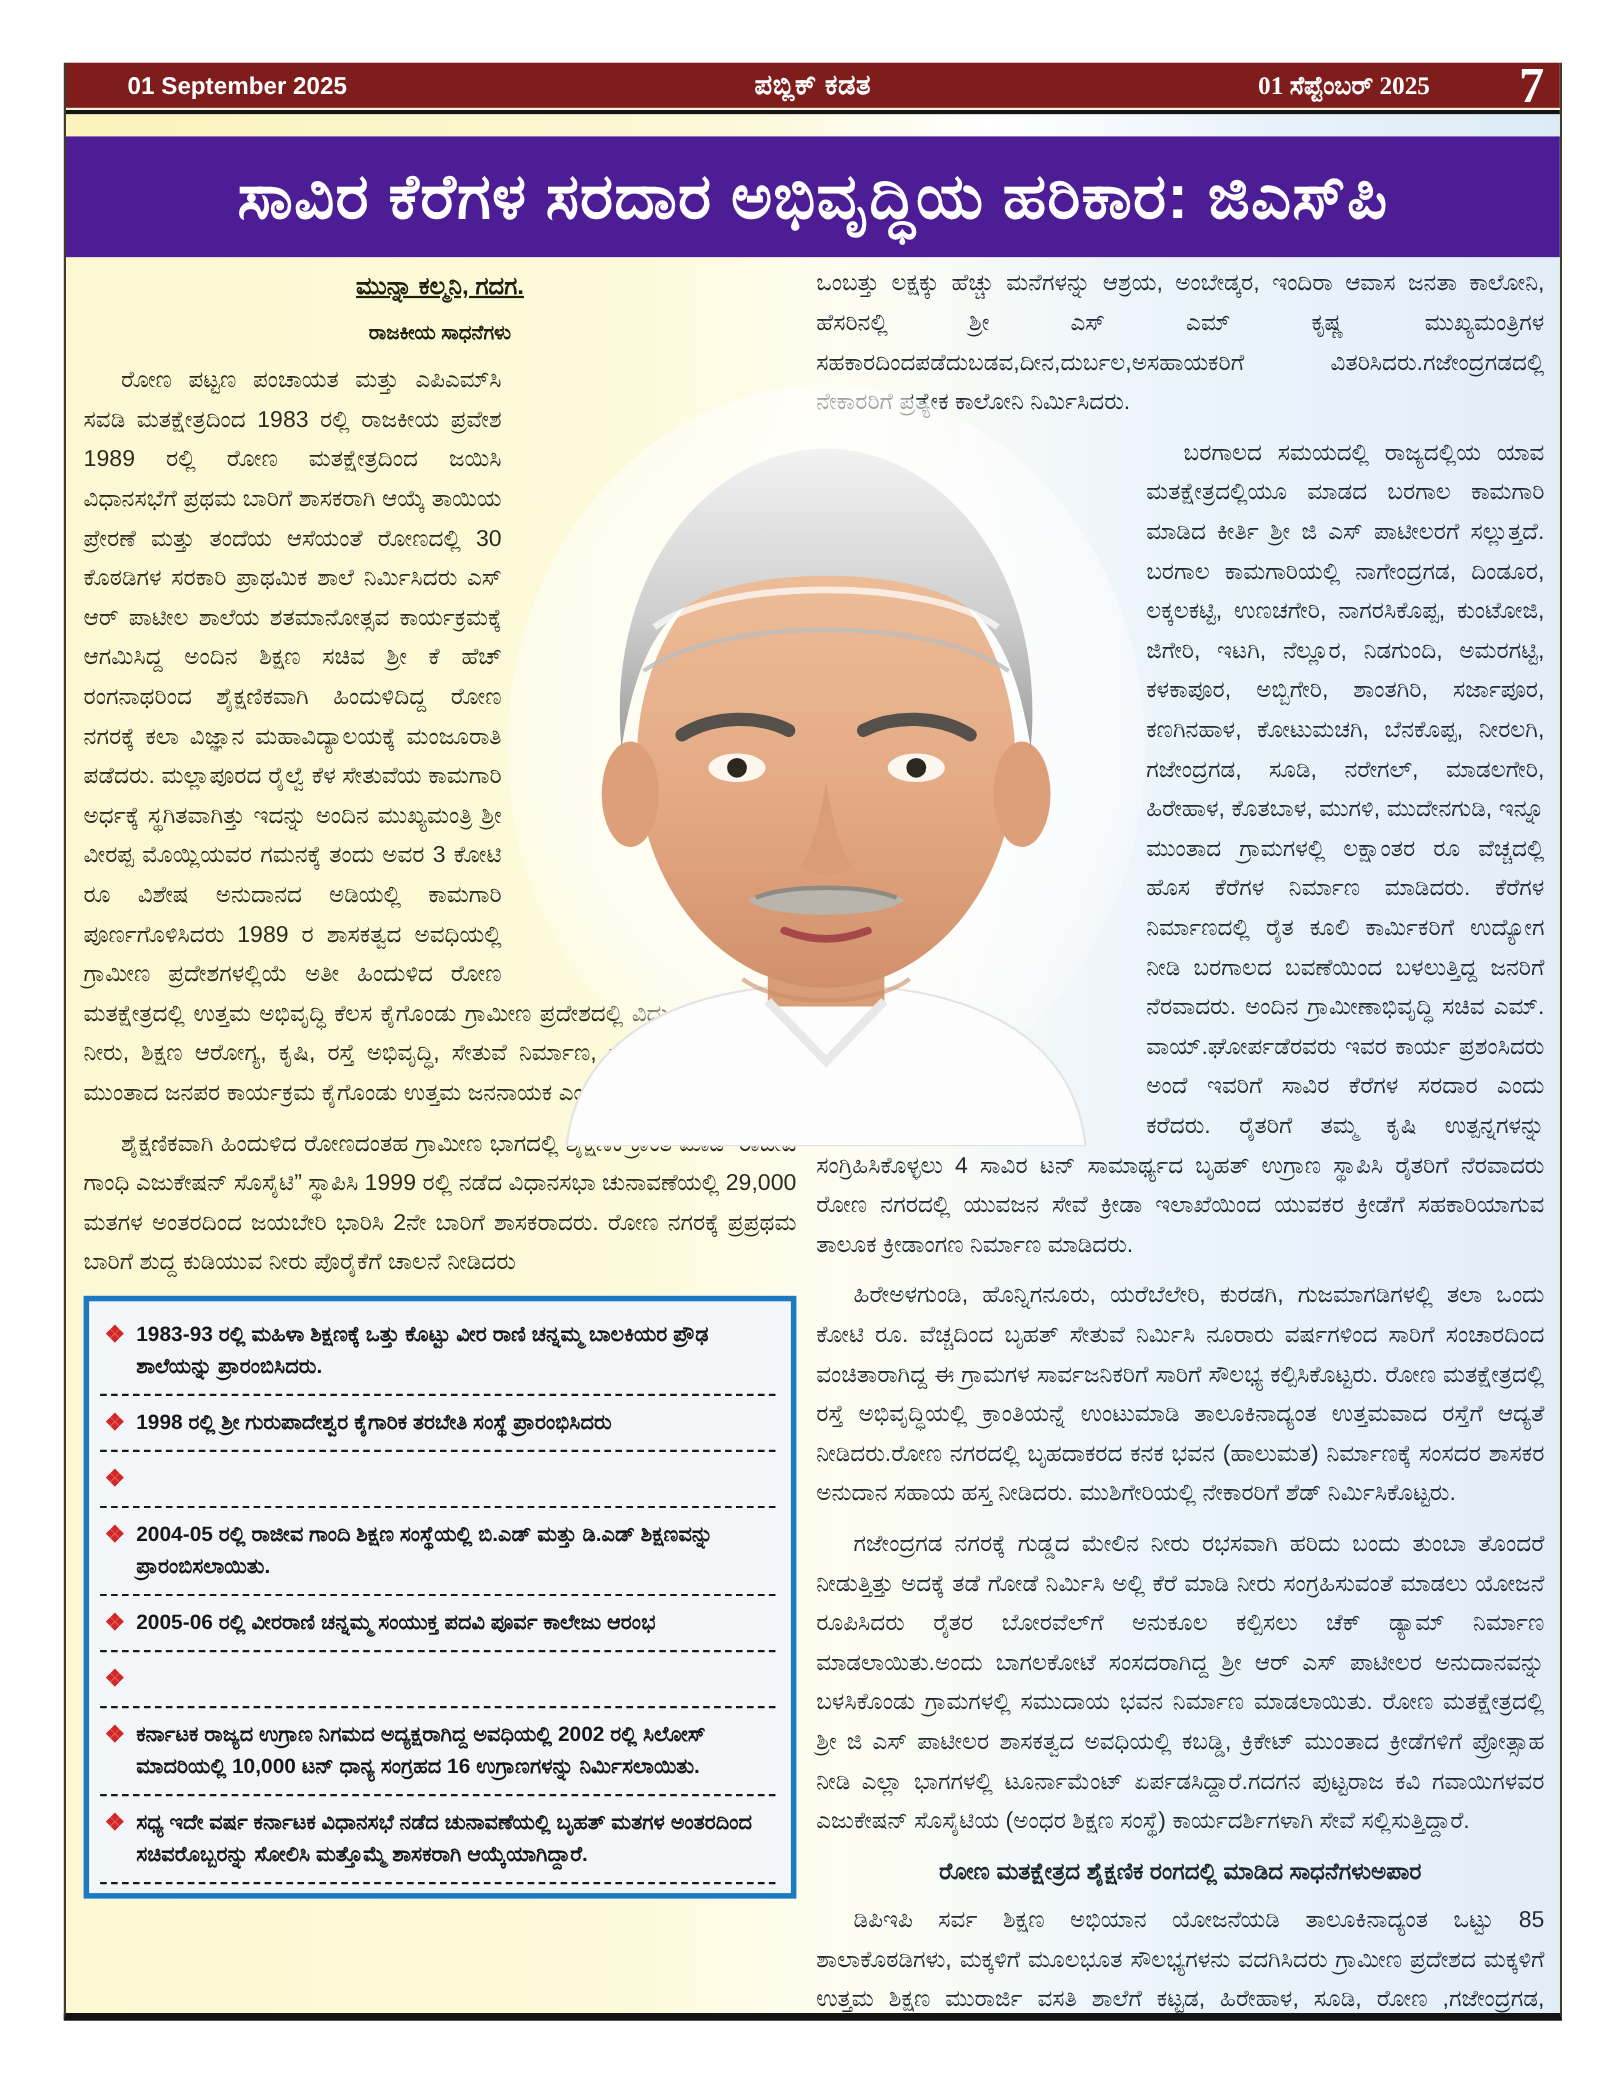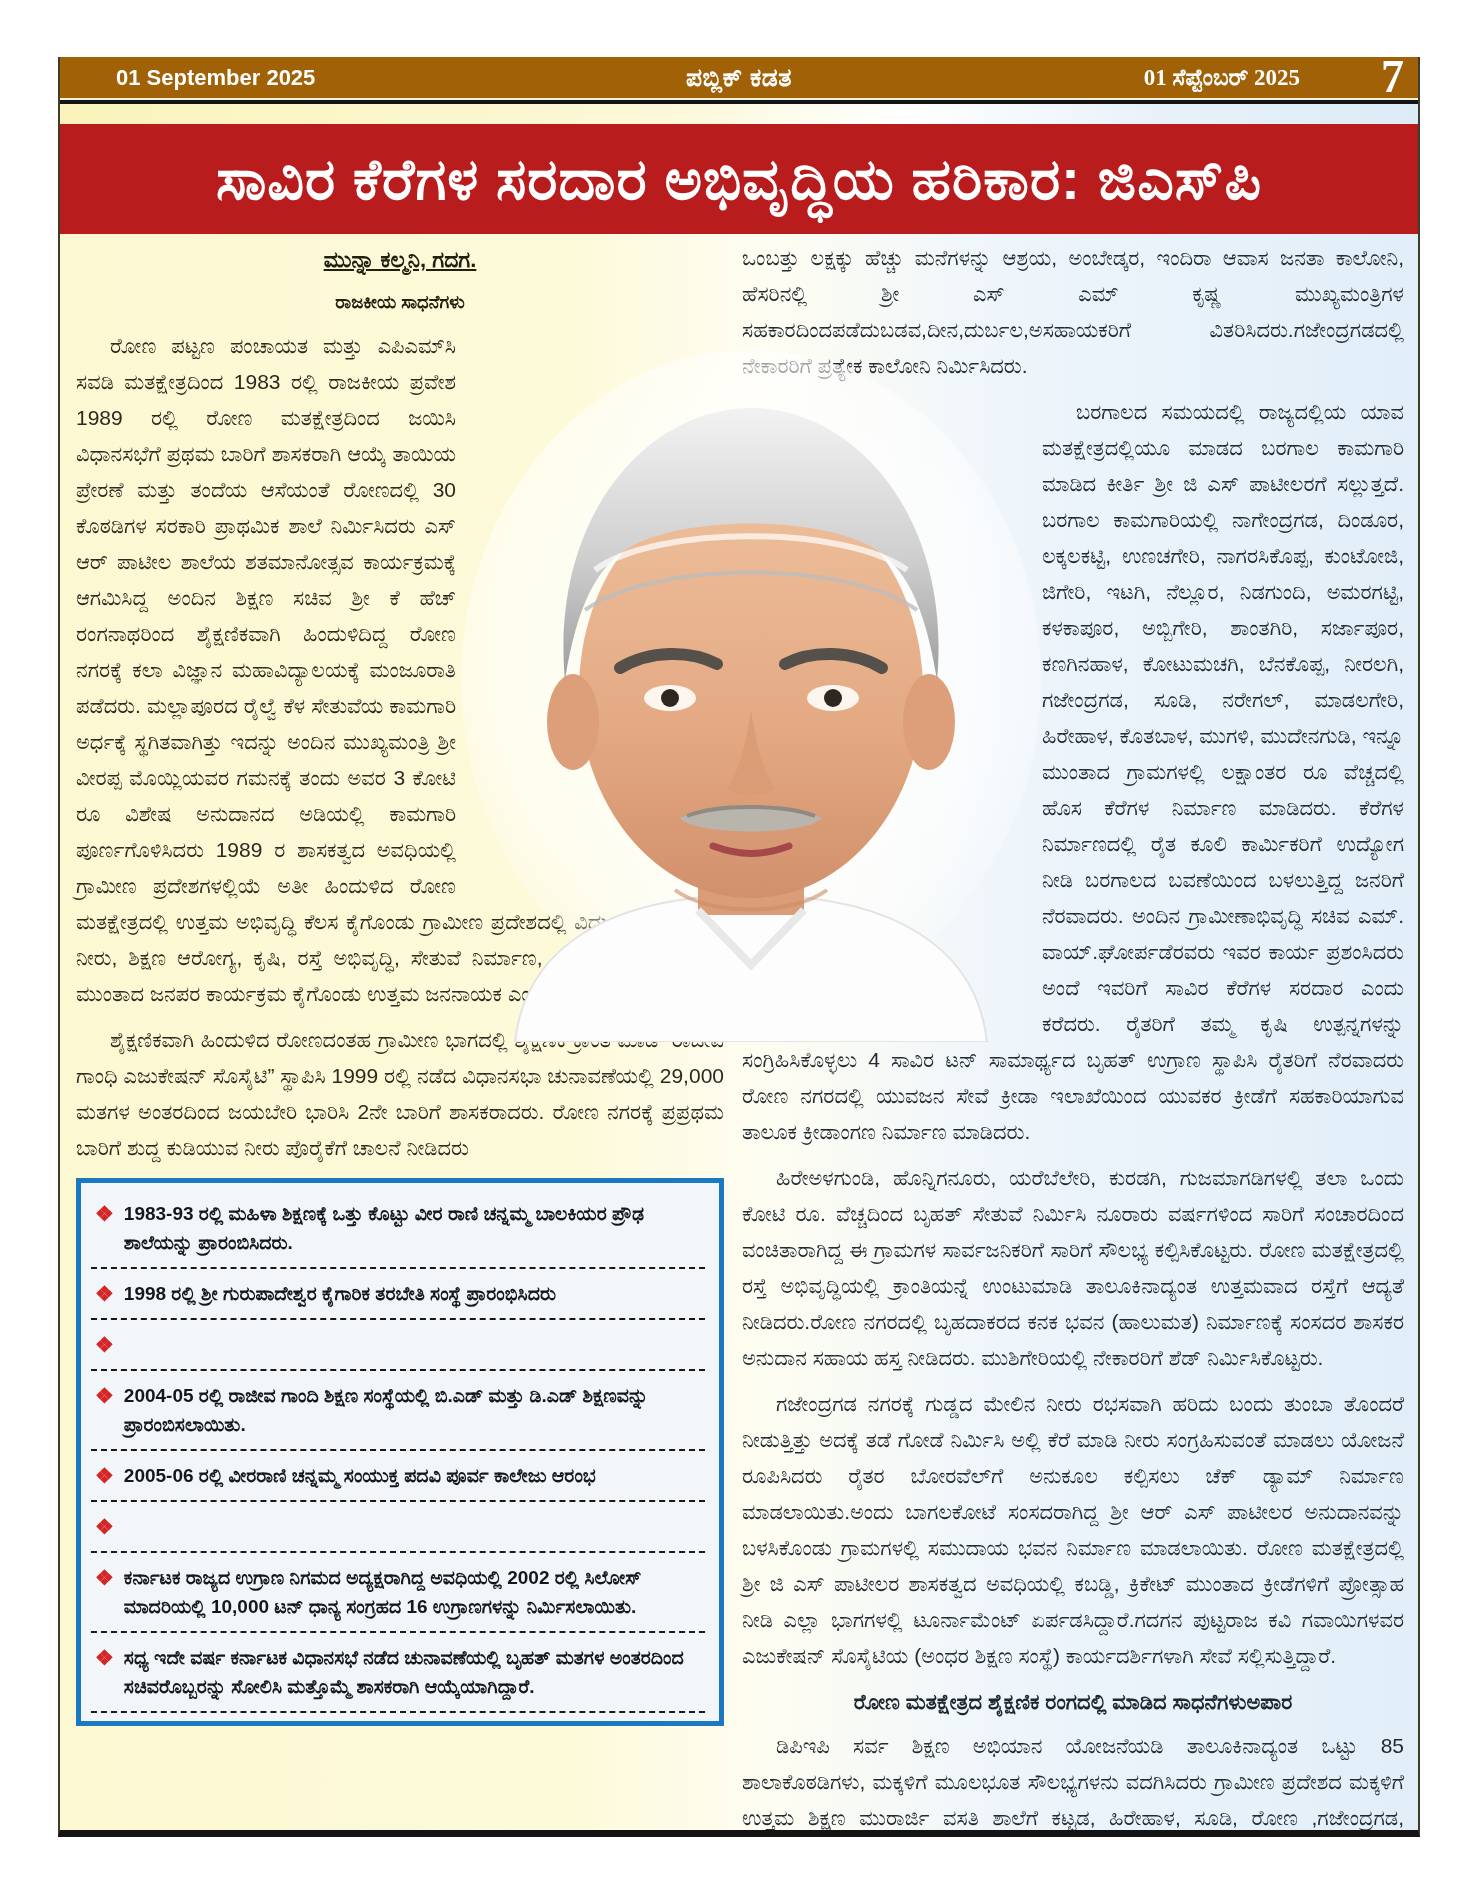--- a/index.html
+++ b/index.html
@@ -1,29 +1,29 @@
 <!DOCTYPE html>
 <html><head>
 <meta charset="utf-8">
 <style>
   html,body{margin:0;padding:0;background:#ffffff;}
   body{width:1476px;height:1890px;position:relative;font-family:"Liberation Sans",sans-serif;}
   .frame{position:absolute;left:58px;top:57px;width:1362px;height:1780px;
          border-left:2px solid #3f3c2c;border-right:2px solid #3f3c2c;border-bottom:7px solid #141414;box-sizing:border-box;}
   
-  .header-bar{position:absolute;top:0;left:0;right:0;height:41px;background:#a16207;border-bottom:1px solid #8c1418;}
+  .header-bar{position:absolute;top:0;left:0;right:0;height:41px;background:#7f1d1d;border-bottom:1px solid #8c1418;}
   .hdr-date-left{position:absolute;left:56px;top:50%;transform:translateY(-50%);color:#fff;font-weight:700;font-size:22px;}
   .hdr-masthead{position:absolute;left:0;right:0;text-align:center;top:50%;transform:translateY(-50%);color:#fff;font-weight:700;font-size:25px;letter-spacing:.5px;}
   .hdr-date-right{position:absolute;right:118px;top:50%;transform:translateY(-50%);color:#fff;font-weight:700;font-size:23px;font-family:"Liberation Serif",serif;margin-left:10px;}
   .hdr-pagenum{position:absolute;right:14px;top:50%;transform:translateY(-52%);color:#fff;font-weight:700;font-size:46px;font-family:"Liberation Serif",serif;}
   .sep-light{position:absolute;top:41px;left:0;right:0;height:2px;background:#f5f2e0;}
   .sep-black{position:absolute;top:43px;left:0;right:0;height:4px;background:#141414;}
   .grad-strip{position:absolute;top:47px;left:0;right:0;height:20px;
       background:linear-gradient(90deg,#fbf3bb 0%,#fcf8d8 45%,#ffffff 62%,#e9f2fa 80%,#dcebf6 100%);}
-  .headline-band{position:absolute;top:67px;left:0;right:0;height:110px;background:#b91c1c;display:flex;align-items:center;justify-content:center;}
+  .headline-band{position:absolute;top:67px;left:0;right:0;height:110px;background:#4c1d95;display:flex;align-items:center;justify-content:center;}
   .headline{color:#ffffff;font-weight:700;font-size:57px;letter-spacing:1px;text-align:center;line-height:1.1;}
   
   .page-body{position:absolute;top:177px;left:0;right:0;bottom:0;
       background:linear-gradient(90deg,#fcf8d2 0%,#fdfada 38%,#fefdf2 52%,#eef5fb 70%,#e1eef8 100%);overflow:hidden;}
   .col{position:absolute;top:6px;font-size:21px;line-height:36px;text-align:justify;color:#2c2a20;}
   .col-left{left:16px;width:648px;}
   .col-right{left:682px;width:662px;color:#222b32;}
   .byline{text-align:center;font-weight:700;font-size:22px;margin:2px 0 6px 0;color:#20200f;text-decoration:underline;}
   .subhead{text-align:center;font-weight:700;font-size:18px;margin:6px 0 8px 0;color:#20200f;}
   .subhead-right{text-align:center;font-weight:700;font-size:21px;margin:10px 0 8px 0;color:#1c2730;}

